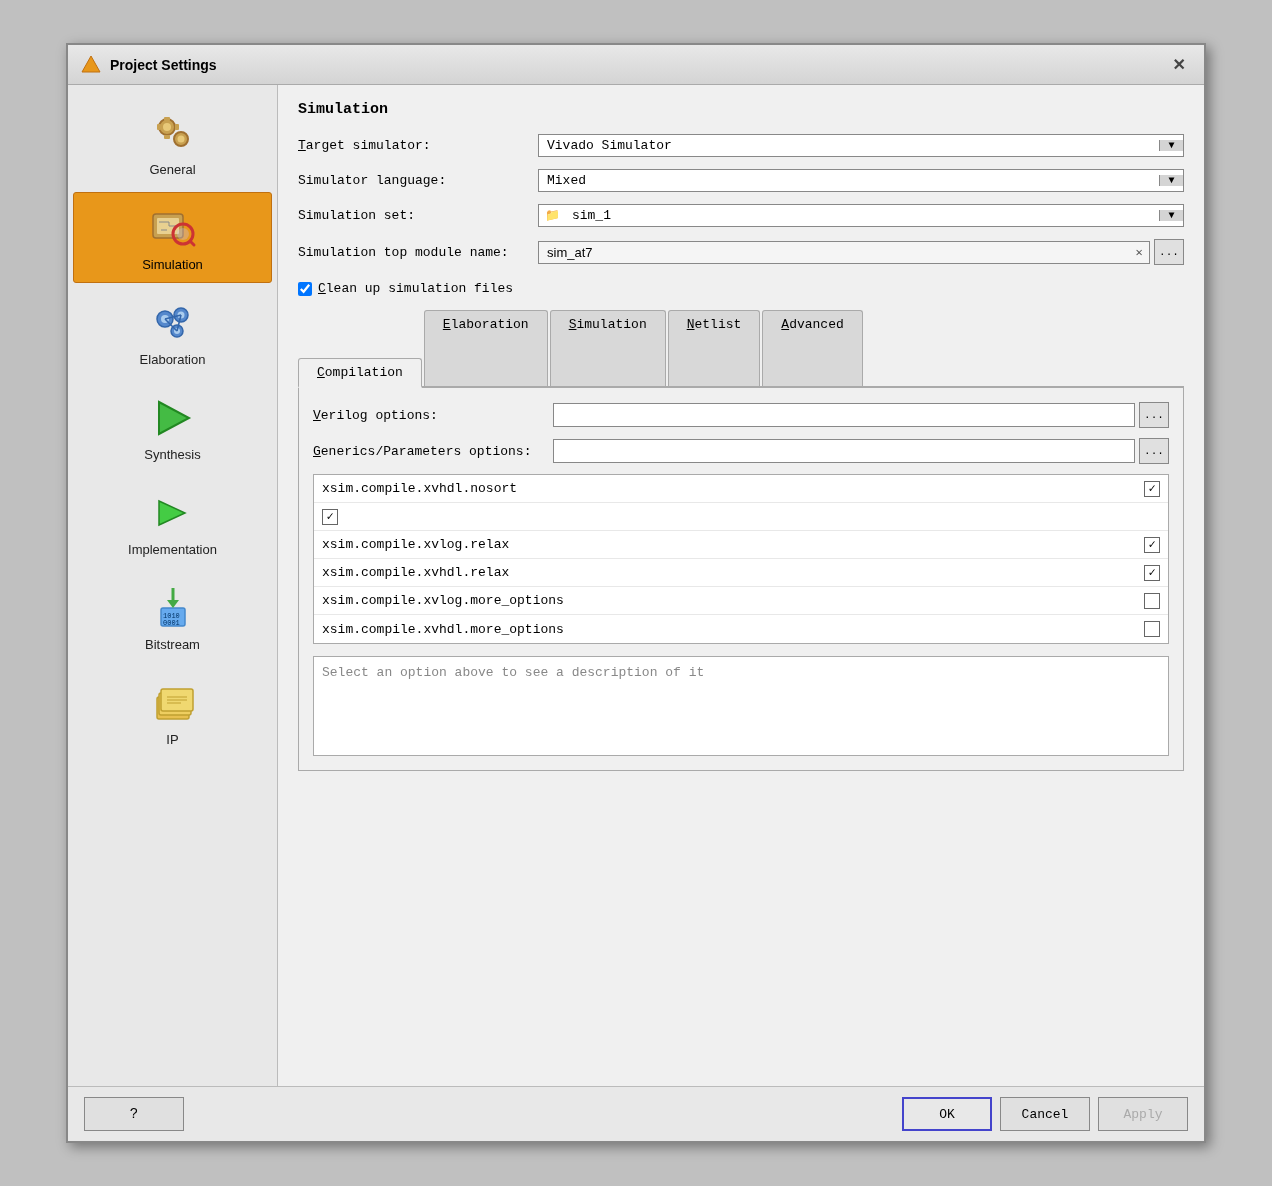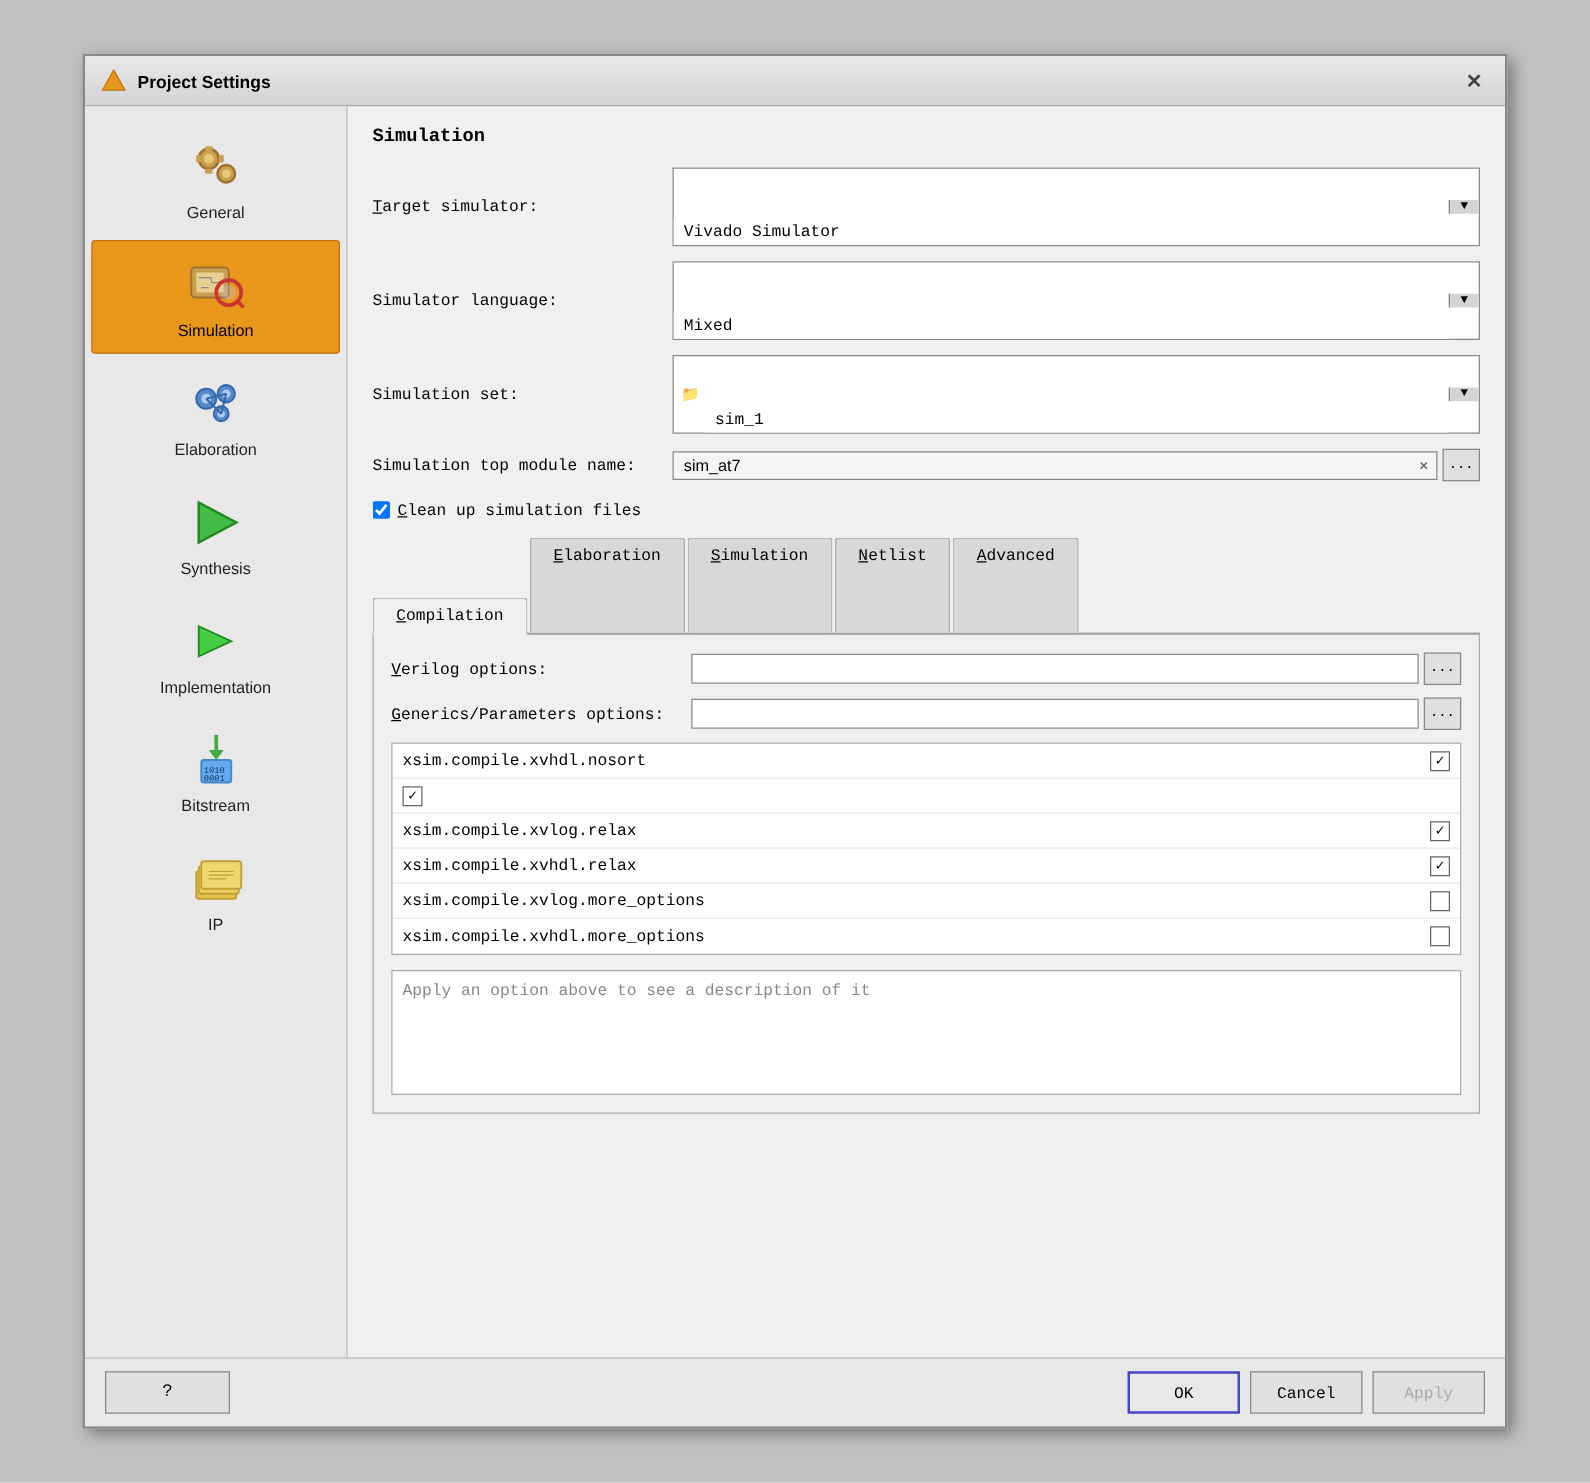--- a/index.html
+++ b/index.html
@@ -159,21 +159,20 @@
       background: white;
       border: 1px solid #888;
     }
 
     .select-text {
       flex: 1;
       padding: 3px 8px;
       font-family: 'Courier New', monospace;
       font-size: 13px;
       background: white;
-      margin-top: 40px;
     }
 
     .select-arrow {
       width: 24px;
       height: 100%;
       background: #d4d4d4;
       border-left: 1px solid #888;
       display: flex;
       align-items: center;
       justify-content: center;
@@ -218,21 +217,21 @@
       display: flex;
       align-items: center;
       justify-content: center;
       cursor: pointer;
       font-size: 11px;
       font-family: 'Courier New', monospace;
     }
 
     .checkbox-row {
       display: flex;
-      align-items: flex-start;
+      align-items: center;
       margin-bottom: 14px;
       margin-top: 4px;
     }
 
     .checkbox-label {
       font-family: 'Courier New', monospace;
       font-size: 13px;
       margin-left: 6px;
     }
 
@@ -671,21 +670,21 @@
               <span class="option-name">xsim.compile.xvlog.more_options</span>
               <div class="option-checkbox"></div>
             </div>
             <div class="option-row">
               <span class="option-name">xsim.compile.xvhdl.more_options</span>
               <div class="option-checkbox"></div>
             </div>
           </div>
 
           <div class="description-area">
-            <span>Apply an option above to see a description of it</span>
+            <span>Select an option above to see a description of it</span>
           </div>
 
         </div>
       </div>
 
     </div>
   </div>
 
   <div class="bottom-bar">
     <button class="help-btn">?</button>

